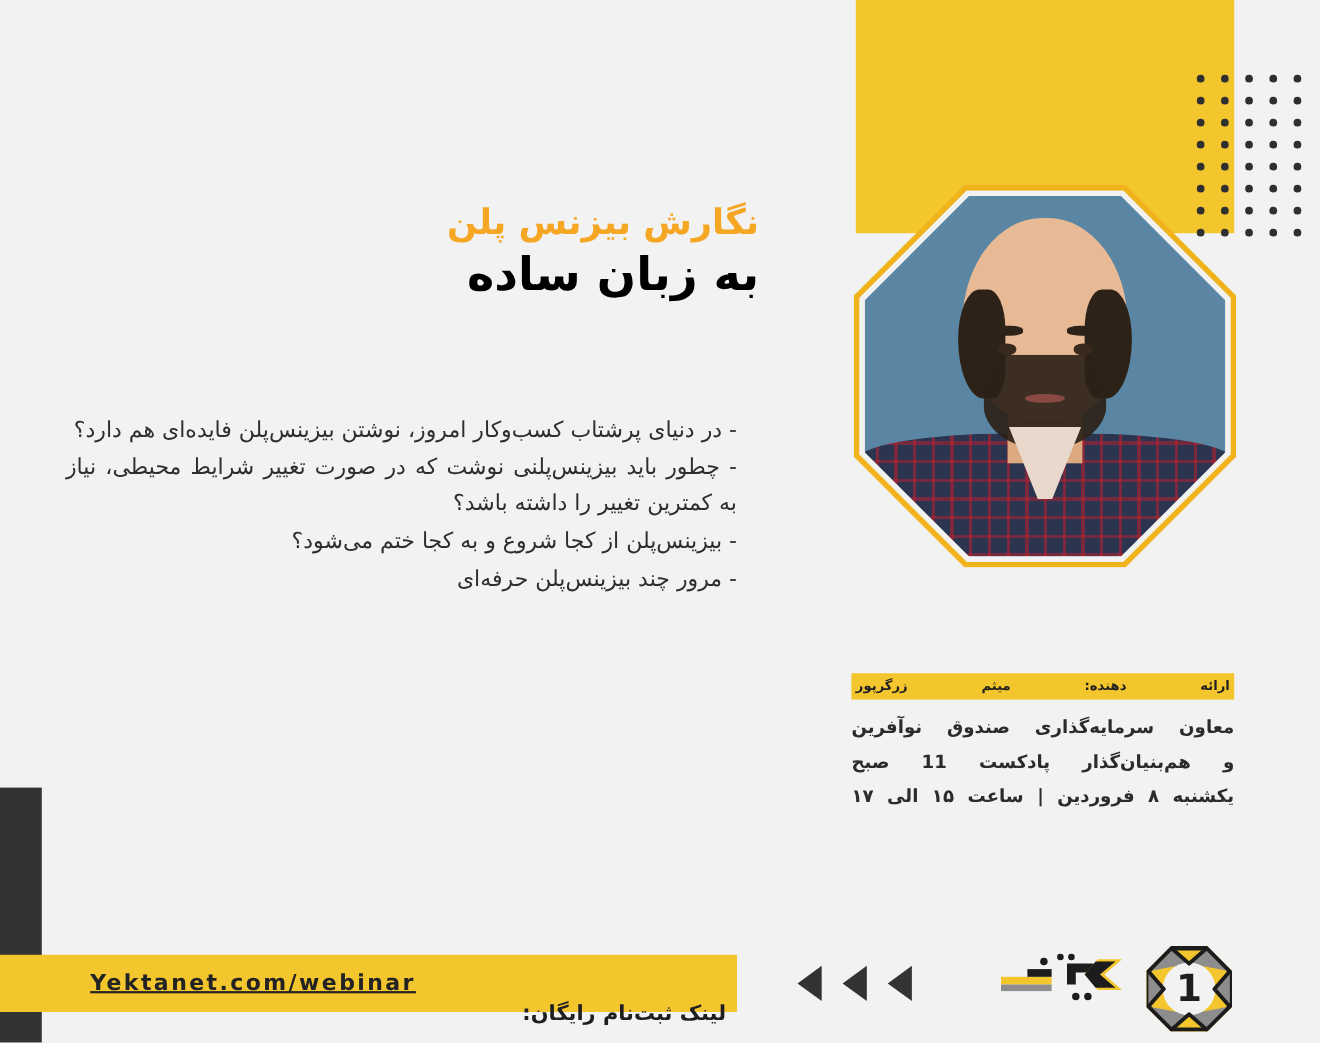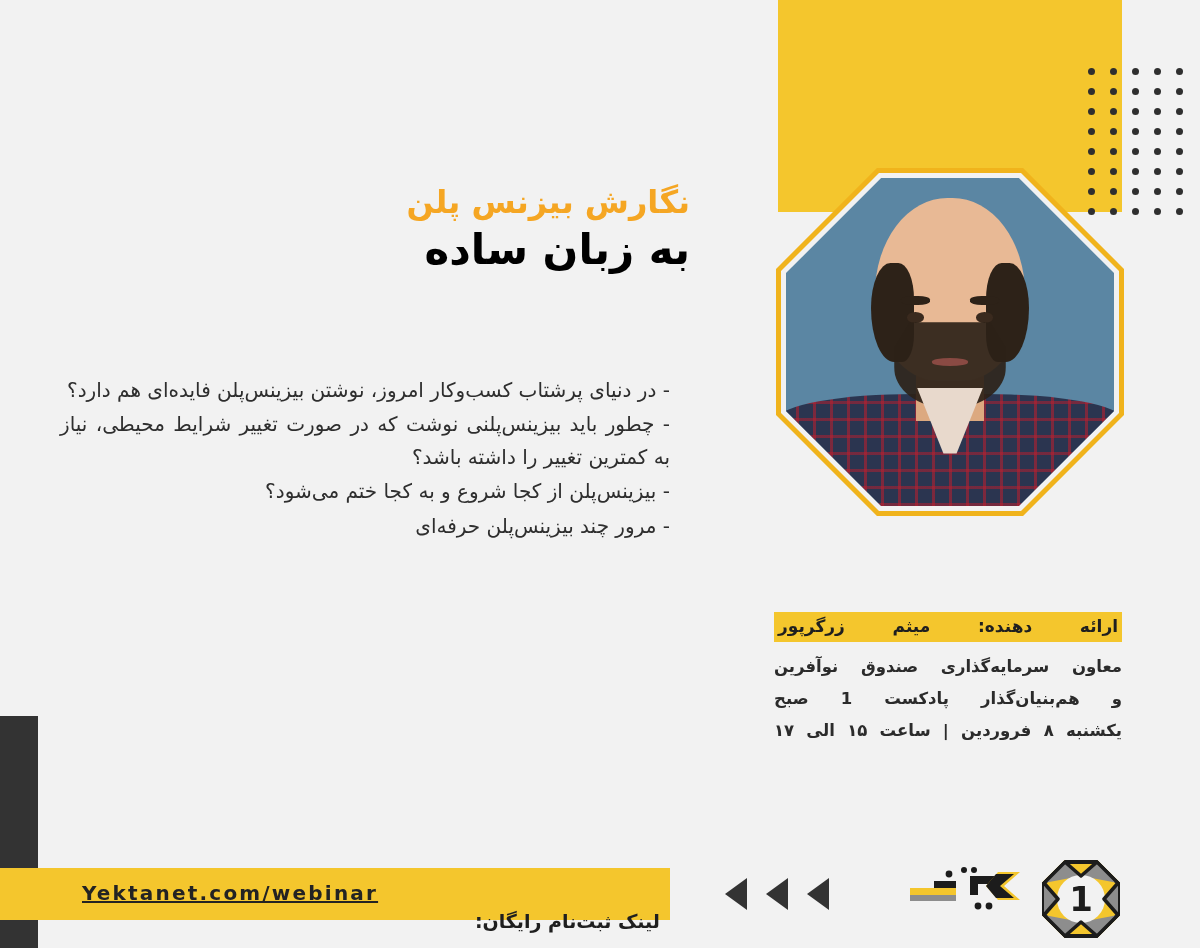--- a/index.html
+++ b/index.html
@@ -238,21 +238,21 @@
     right: 78px;
     top: 612px;
     width: 348px;
     direction: rtl;
     text-align: right;
   }
   .speaker-name {
     display: block;
     background: #f4c62d;
     color: #1f1f1f;
-    font-size: 17px;
+    font-size: 12px;
     font-weight: bold;
     padding: 4px 4px 5px 4px;
     line-height: 1.25;
     text-align: justify;
     text-align-last: justify;
     white-space: nowrap;
     letter-spacing: 0.3px;
   }
   .speaker-lines {
     margin-top: 9px;
@@ -427,21 +427,21 @@
       <div class="p-beard"></div>
       <div class="p-mouth"></div>
       <div class="p-collar"></div>
     </div>
   </div>
 
   <div class="speaker">
     <span class="speaker-name">ارائه دهنده:  میثم  زرگرپور</span>
     <div class="speaker-lines">
       <p>معاون سرمایه‌گذاری صندوق نوآفرین</p>
-      <p>و هم‌بنیان‌گذار پادکست 1 صبح</p>
+      <p>و هم‌بنیان‌گذار پادکست 11 صبح</p>
       <p class="last">یکشنبه ۸ فروردین | ساعت ۱۵ الی ۱۷</p>
     </div>
   </div>
 
   <div class="left-dark-block"></div>
 
   <div class="footer-bar"></div>
   <div class="footer-text">لینک ثبت‌نام رایگان:</div>
   <a class="footer-url" href="#">Yektanet.com/webinar</a>
 

